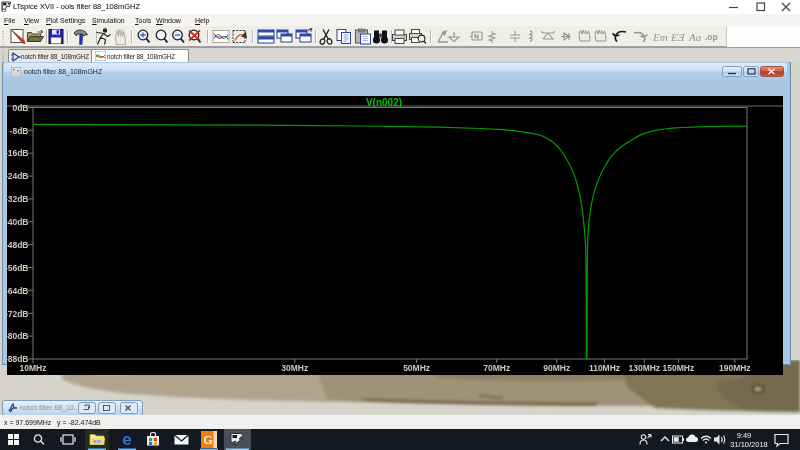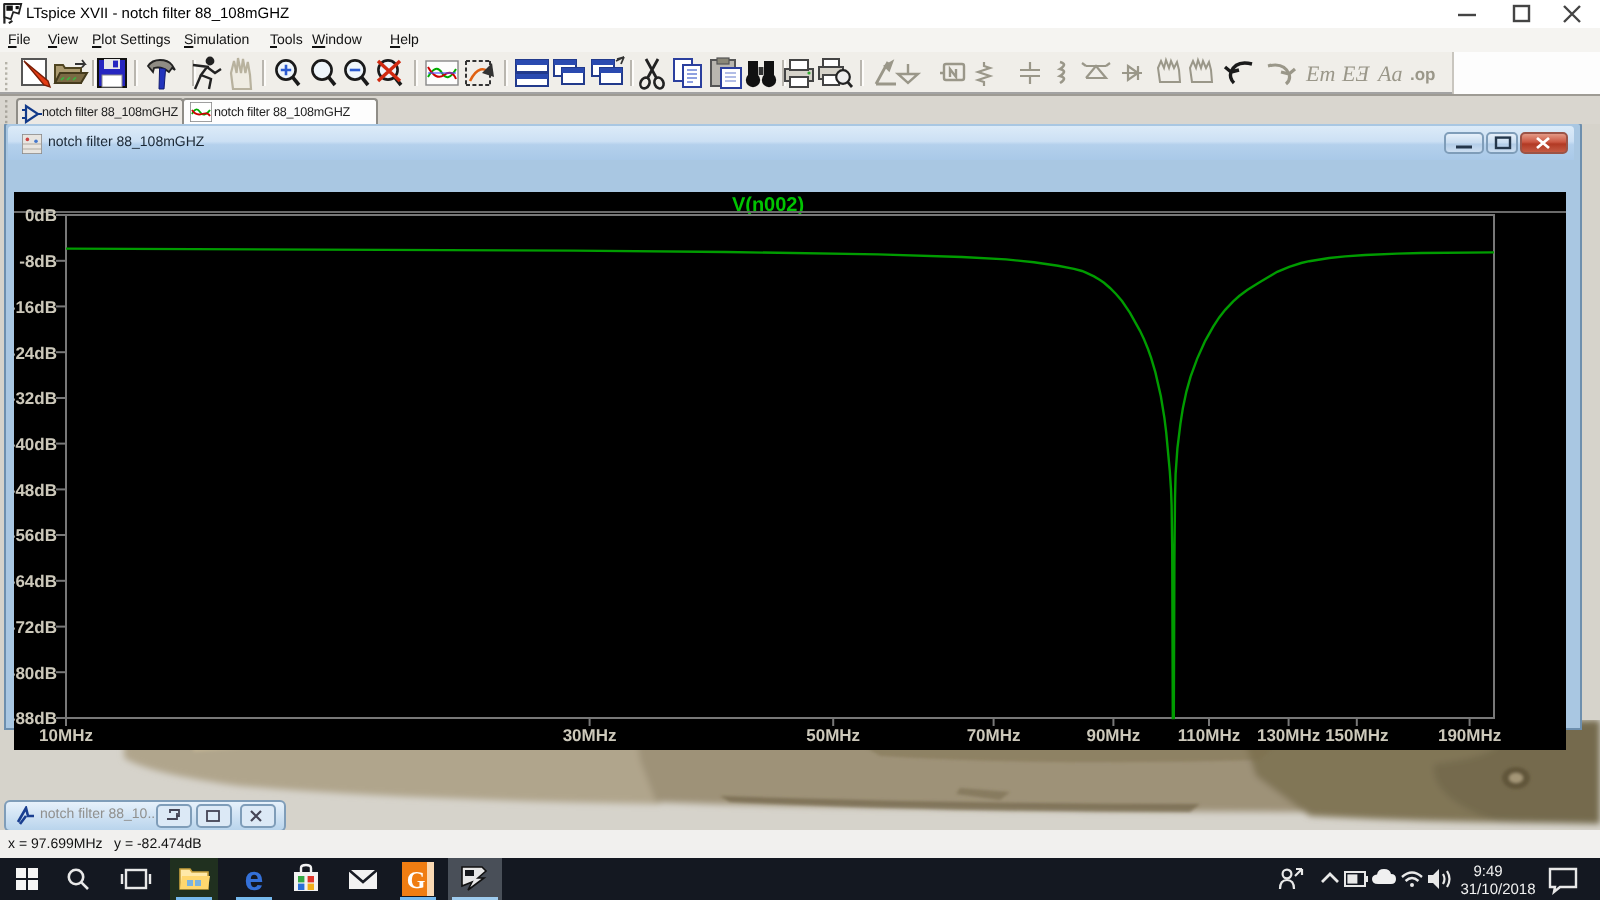--- a/index.html
+++ b/index.html
@@ -30,21 +30,21 @@
 <div id="scr">
 
   <div id="titlebar" class="ab">
     <svg class="ab" style="left:1px;top:1px" width="11" height="11" viewBox="0 0 11 11">
       <path d="M1.2 1 L1.2 10.8" stroke="#222" stroke-width="1.1"></path>
       <path d="M1.2 1 L9.6 1 L8.4 5.8 L5.6 5 L4.4 8.6 L1.2 7.6 Z" fill="#fff" stroke="#222" stroke-width="0.9"></path>
       <rect x="2.2" y="1.8" width="3.2" height="2.6" fill="#111"></rect>
       <rect x="6.8" y="2" width="1.6" height="1.6" fill="#111"></rect>
       <path d="M5.2 9.4 L3.4 10.6" stroke="#222" stroke-width="1"></path>
     </svg>
-    <div id="title-txt" class="ab">LTspice XVII - notch filter 88_108mGHZ</div>
+    <div id="title-txt" class="ab">LTspice XVII - ools filter 88_108mGHZ</div>
     <svg class="ab" style="left:722px;top:-2px" width="75" height="18" viewBox="0 0 75 18">
       <path d="M7 9.5 H16" stroke="#444" stroke-width="1.2" fill="none"></path>
       <rect x="35" y="5" width="7.5" height="7.5" fill="none" stroke="#444" stroke-width="1.2"></rect>
       <path d="M60 5 L68 13 M68 5 L60 13" stroke="#444" stroke-width="1.2"></path>
     </svg>
   </div>
 
   <div id="menubar" class="ab">
     <span class="mi" style="left:4px"><u>F</u>ile</span>
     <span class="mi" style="left:24px"><u>V</u>iew</span>

